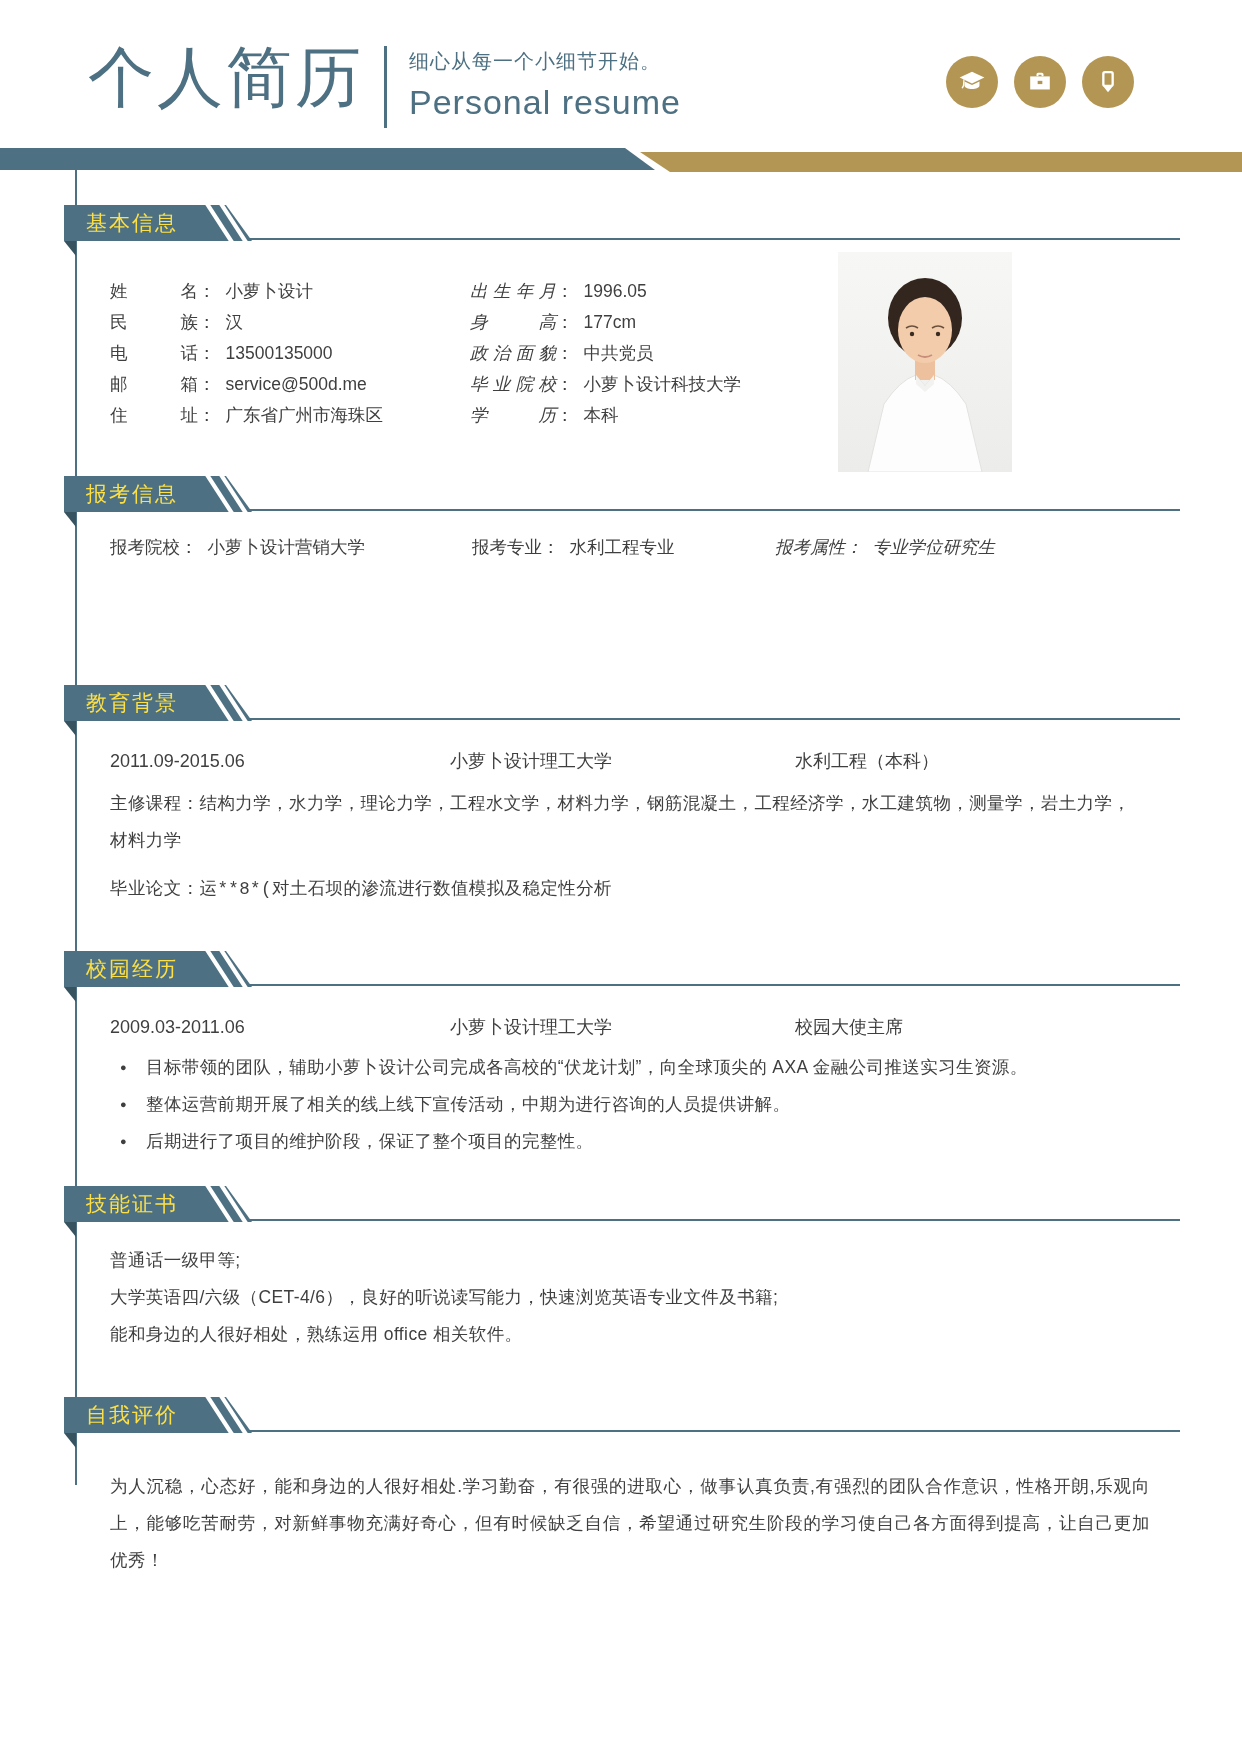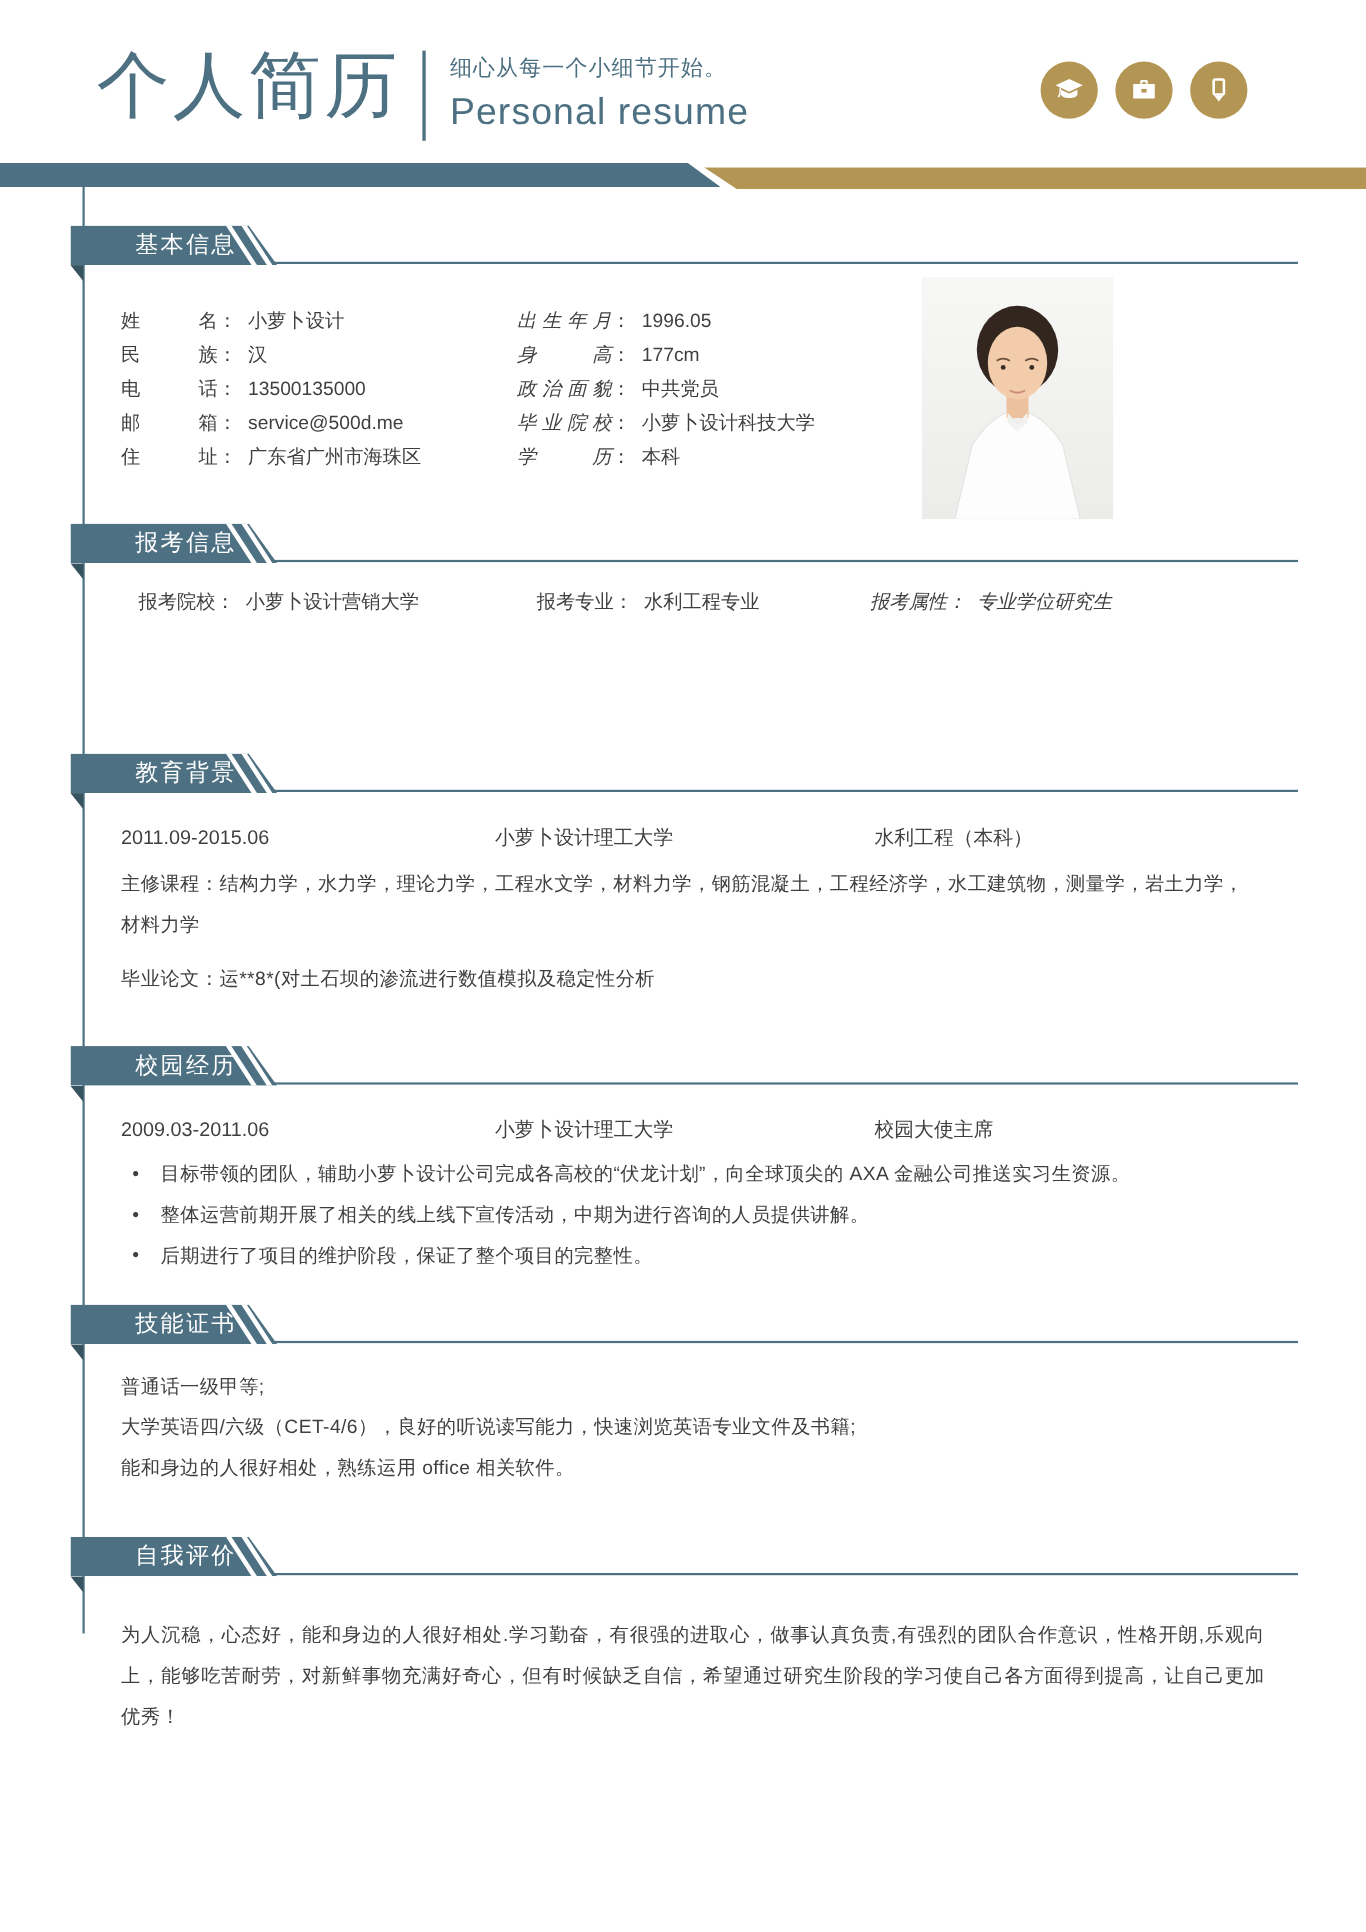--- a/index.html
+++ b/index.html
@@ -32,21 +32,21 @@
 
   
   .vline{position:absolute;left:75px;top:170px;width:2px;height:1315px;background:var(--slate);}
 
   
   .section{position:relative;margin-left:64px;margin-right:62px;}
   .sec-head{position:relative;height:36px;}
   .sec-rule{position:absolute;left:160px;right:0;top:33px;height:2px;background:var(--rule);z-index:0;}
   .sec-bar{position:absolute;left:0;top:0;width:188px;height:36px;background:var(--slate);z-index:1;
     -webkit-clip-path:polygon(0 0,calc(100% - 26px) 0,100% 100%,0 100%);clip-path:polygon(0 0,calc(100% - 26px) 0,100% 100%,0 100%);}
-  .sec-title{display:block;color:#ffffff;font-size:21px;line-height:36px;padding-left:22px;letter-spacing:2px;margin-left:37px;}
+  .sec-title{display:block;color:#fde047;font-size:21px;line-height:36px;padding-left:22px;letter-spacing:2px;}
   .stripe{position:absolute;top:-4px;bottom:-4px;width:5px;background:#fff;transform:skewX(33deg);}
   .stripe.s1{right:16px;}
   .stripe.s2{right:30px;}
   .sec-fold{position:absolute;left:0;top:36px;width:12px;height:15px;background:var(--slate-dark);
     -webkit-clip-path:polygon(0 0,100% 0,100% 100%);clip-path:polygon(0 0,100% 0,100% 100%);}
   .sec-body{padding-left:46px;font-size:17.5px;color:var(--txt);}
 
   
   #sec-basic{margin-top:57px;}
   #sec-basic .sec-body{padding-top:40px;display:flex;}
@@ -60,39 +60,39 @@
   .colon{margin:0 2px 0 0;}
   .ival{margin-left:8px;}
 
   
   .photo{position:absolute;left:838px;top:252px;width:174px;height:220px;background:#f6f6f4;overflow:hidden;}
   .photo svg{display:block;width:100%;height:100%;}
 
   
   #sec-app{margin-top:40px;}
   #sec-app .sec-body{padding-top:24px;}
-  .app-fields{display:flex;line-height:22px;margin-left:16px;}
+  .app-fields{display:flex;line-height:22px;}
   .app-field{display:flex;}
   .app-field:nth-child(1){width:362px;}
   .app-field:nth-child(2){width:303px;}
   .app-field:nth-child(3){flex:1;font-style:italic;}
   .app-field .ival{margin-left:8px;}
   .score-table{border-collapse:collapse;margin:14px 0 0 -14px;width:1050px;table-layout:fixed;}
   .score-table td{border:1px solid #8c8c8c;text-align:center;height:33px;font-size:17.5px;color:var(--txt);}
   .score-table td.rowlabel{width:190px;letter-spacing:1px;}
 
   
   #sec-edu{margin-top:127px;}
   #sec-edu .sec-body{padding-top:28px;}
   .date-row{display:flex;font-size:18px;line-height:24px;}
   .d-date{width:340px;}
   .d-school{width:345px;}
   .d-third{flex:1;}
   .para{margin-top:12px;line-height:37px;letter-spacing:0.4px;max-width:1035px;}
-  .thesis{margin-top:12px;line-height:37px;letter-spacing:0.4px;}
+  .thesis{margin-top:12px;line-height:37px;letter-spacing:0.4px;font-family:Liberation Mono, monospace;}
 
   
   #sec-campus{margin-top:43px;}
   #sec-campus .sec-body{padding-top:28px;}
   .bullets{list-style:none;margin-top:10px;}
   .bullets li{position:relative;padding-left:36px;padding-right:10px;line-height:37px;letter-spacing:0.4px;max-width:1040px;}
   .bullets li::before{content:"●";position:absolute;left:10px;top:0;font-size:11px;line-height:37px;color:var(--txt);}
 
   
   #sec-skills{margin-top:26px;}

